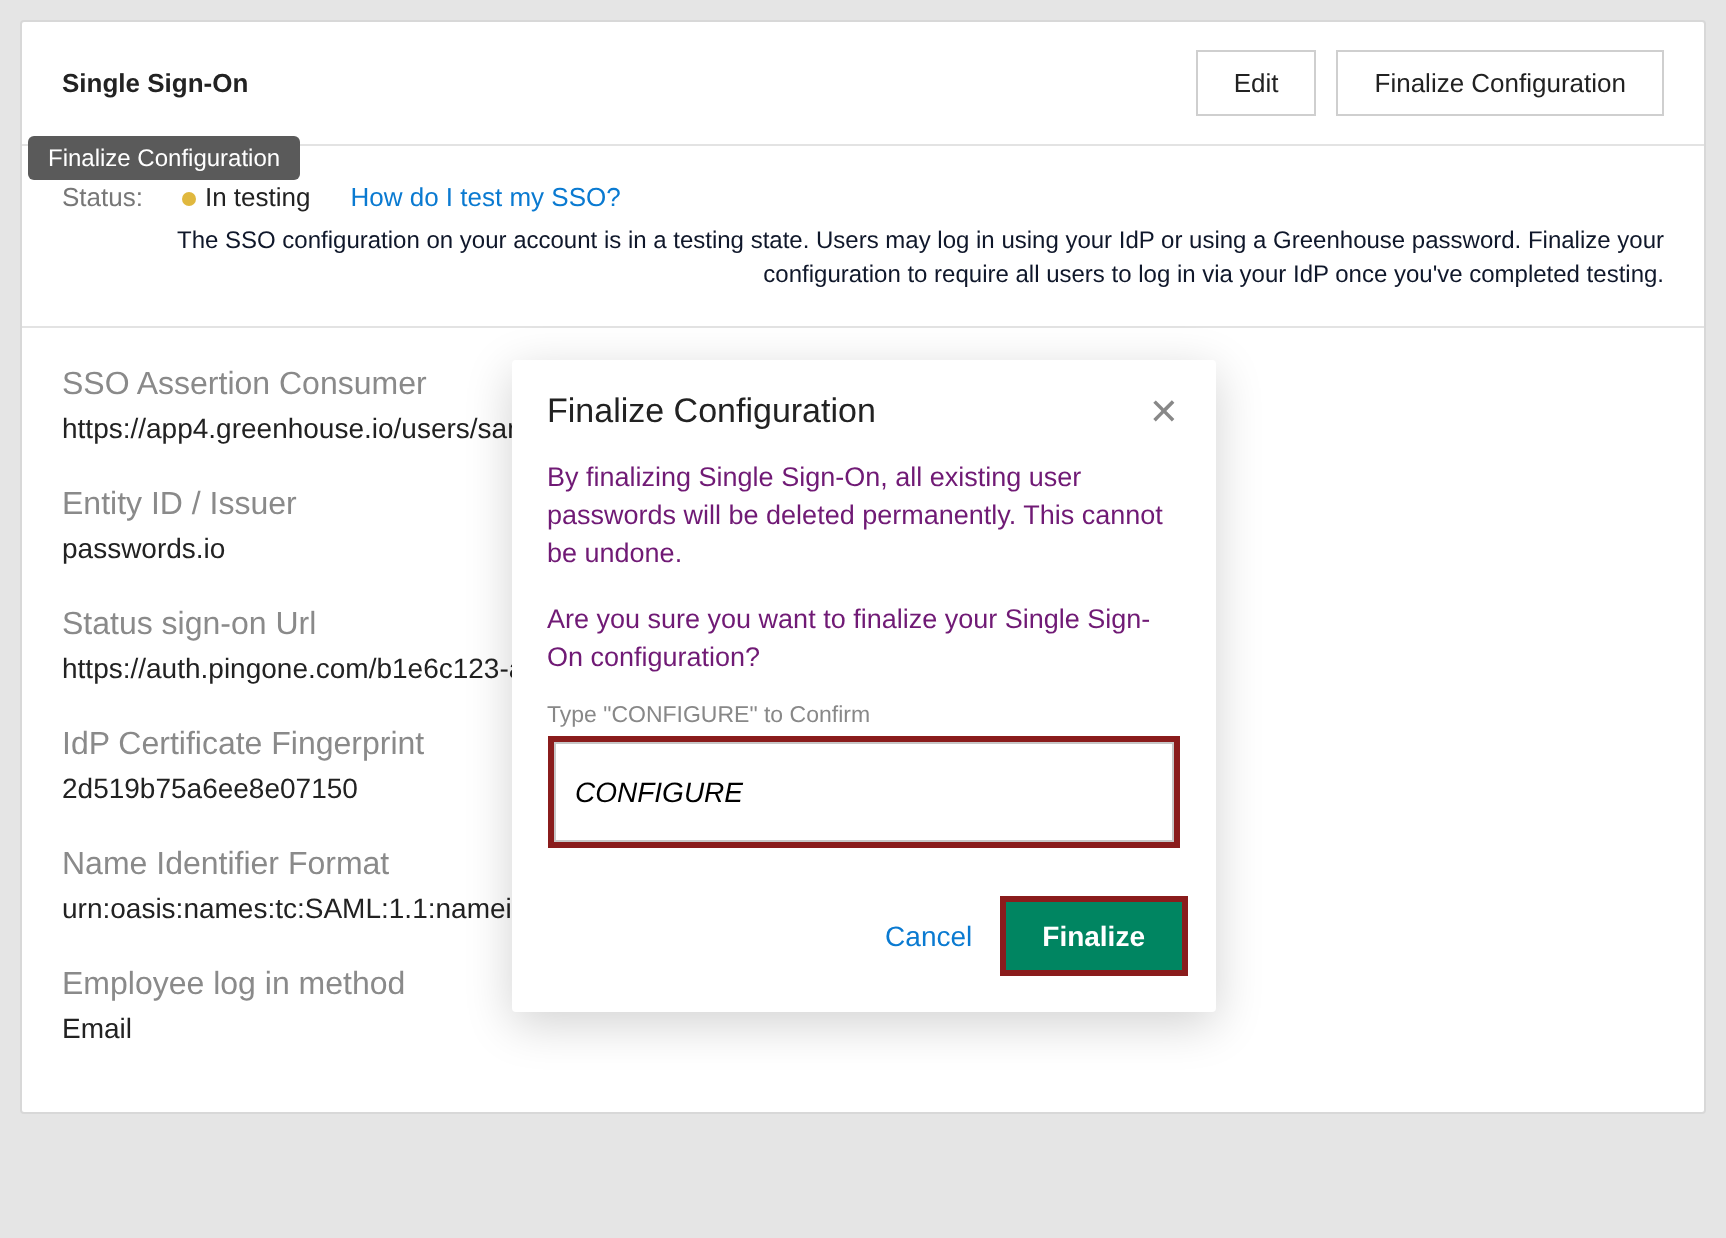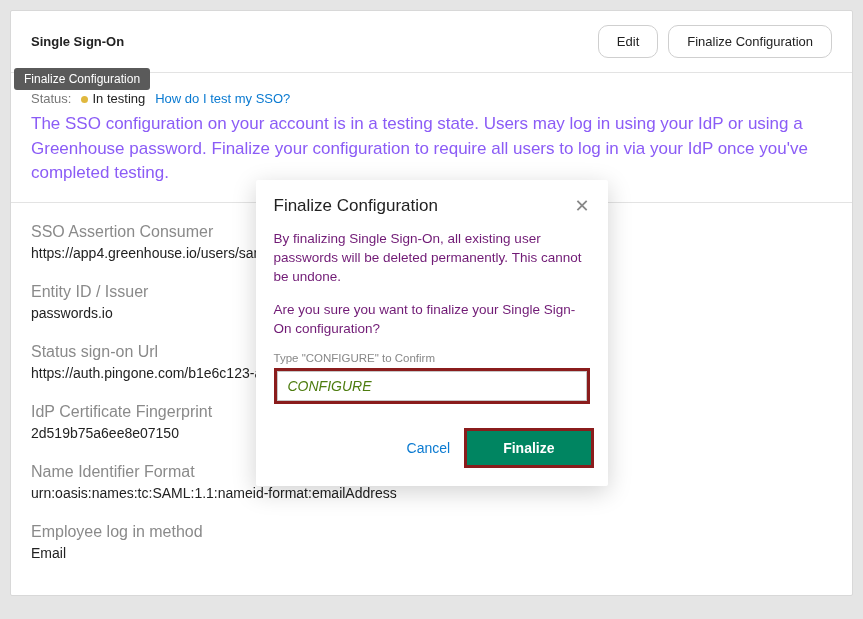--- a/index.html
+++ b/index.html
@@ -37,21 +37,21 @@
       font-weight: 600;
       color: #222;
     }
     .header-buttons {
       display: flex;
       gap: 10px;
     }
     .btn {
       background: #fff;
       border: 1px solid #cfcfcf;
-      border-radius: 10px;
+      border-radius: 0;
       padding: 8px 18px;
       font-size: 13px;
       font-weight: 500;
       cursor: pointer;
       color: #222;
     }
     .tooltip-fc {
       position: absolute;
       top: 68px;
       left: 14px;
@@ -61,21 +61,21 @@
       padding: 4px 10px;
       border-radius: 3px;
     }
     .panel-body {
       padding: 18px 20px 24px;
     }
     .status-row {
       display: flex;
       align-items: flex-end;
       font-size: 13px;
-      gap: 10px;
+      gap: 20px;
       margin-bottom: 6px;
     }
     .status-label {
       color: #777;
     }
     .status-dot {
       width: 7px;
       height: 7px;
       background: #e0b83e;
       border-radius: 50%;
@@ -83,24 +83,25 @@
       margin-right: 4px;
     }
     .status-value {
       color: #222;
     }
     .status-link {
       color: #0a7ad1;
       text-decoration: none;
     }
     .status-desc {
-      font-size: 17px;
-      color: #8b5cf6;
+      font-size: 12px;
+      color: #0f172a;
       line-height: 1.45;
       margin-bottom: 4px;
+      text-align: right;
     }
     .divider {
       border-top: 1px solid #e3e3e3;
       margin: 16px -20px 20px;
     }
     .field {
       margin-bottom: 22px;
     }
     .field-label {
       font-size: 16px;
@@ -160,24 +161,24 @@
       color: #888;
       margin-bottom: 4px;
     }
     .confirm-input-wrap {
       border: 3px solid #8a1c1c;
       padding: 0;
     }
     .confirm-input {
       width: 100%;
       border: 1px solid #c7c7c7;
-      padding: 6px 10px;
+      padding: 16px 10px;
       font-size: 14px;
       font-style: italic;
-      color: #4d7c0f;
+      color: #000000;
       outline: none;
     }
     .modal-footer {
       display: flex;
       justify-content: flex-end;
       align-items: center;
       padding: 10px 14px 18px;
       gap: 14px;
     }
     .btn-cancel {
@@ -187,21 +188,21 @@
       font-size: 14px;
       cursor: pointer;
     }
     .btn-finalize-wrap {
       border: 3px solid #8a1c1c;
     }
     .btn-finalize {
       background: #008561;
       color: #fff;
       border: none;
-      padding: 9px 36px;
+      padding: 9px 18px;
       font-size: 14px;
       font-weight: 600;
       cursor: pointer;
     }
   </style>
 </head>
 <body>
 
 <div class="page-container">
   <div class="panel">

